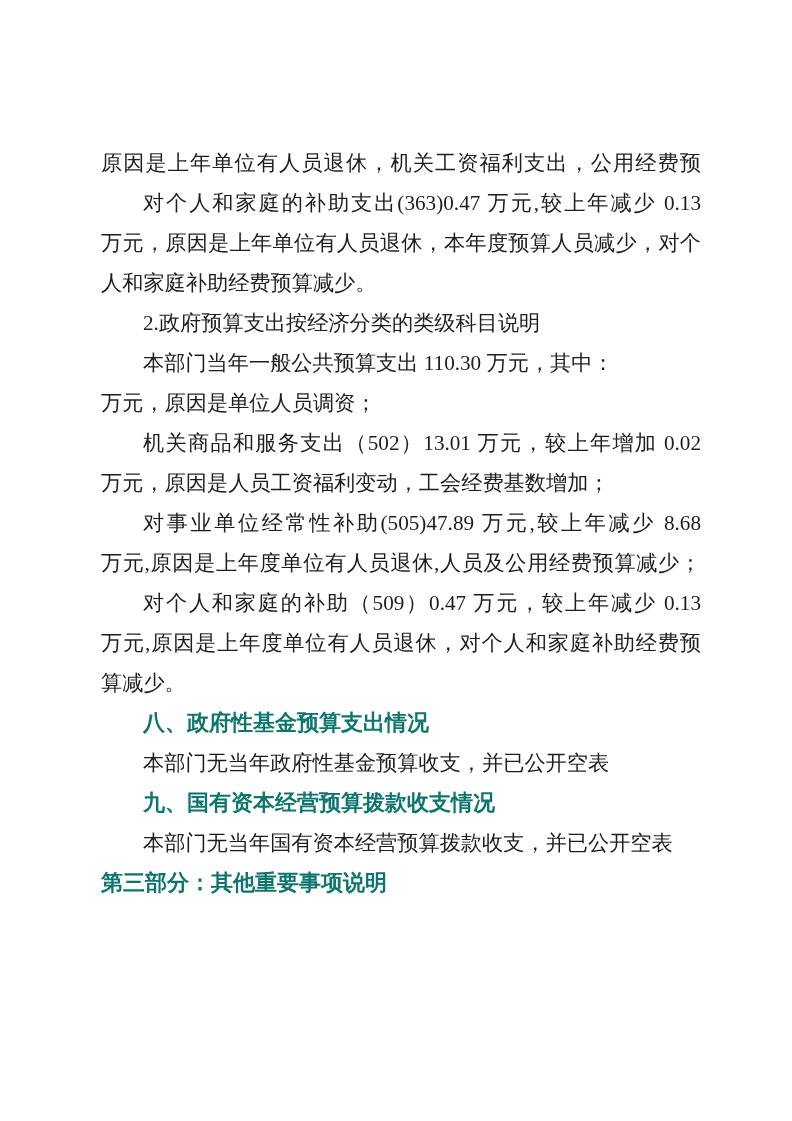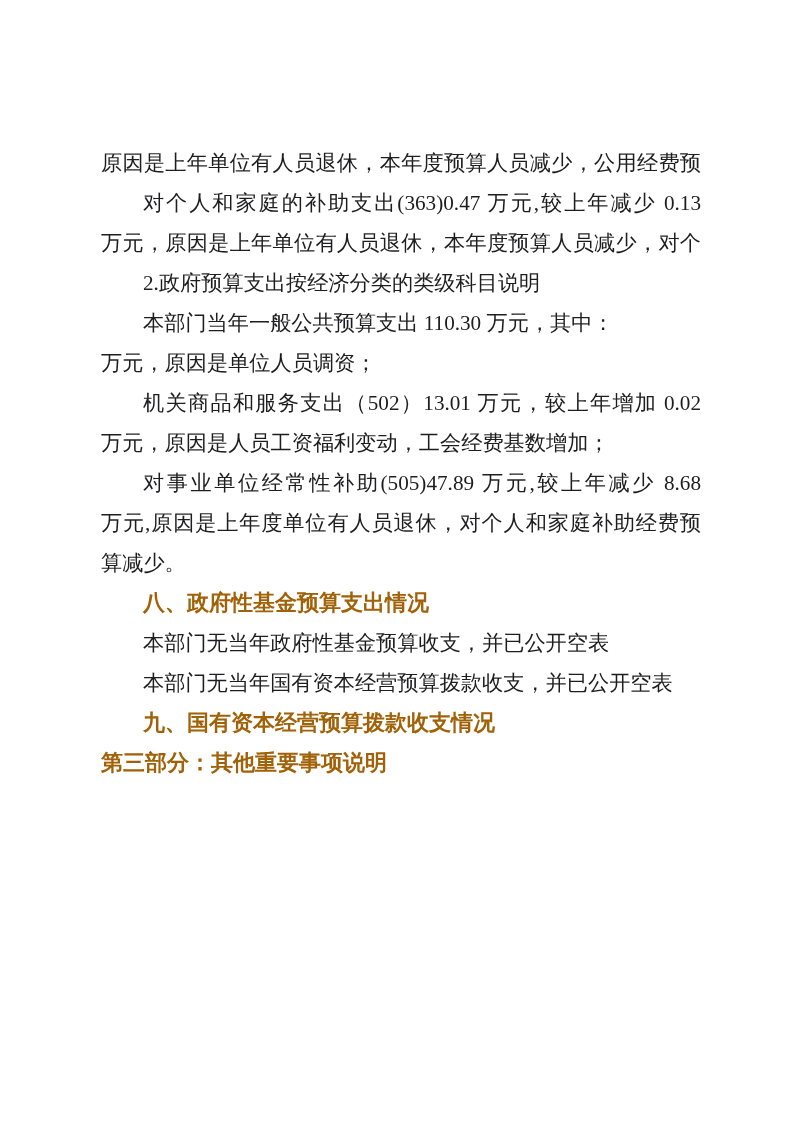--- a/index.html
+++ b/index.html
@@ -32,41 +32,44 @@
   .line.indent {
     text-indent: 42px;
   }
   .line.fill {
     text-align: justify;
     text-align-last: justify;
   }
   .line.heading {
     font-family: "Liberation Sans", "DejaVu Sans", sans-serif;
     font-weight: bold;
-    color: #a16207;
+    color: #0f766e;
     font-size: 22px;
   }
   .line.center {
   }
 </style>
 </head>
 <body>
 
 <div class="page">
   <div class="content">
-    <div class="line fill">原因是上年单位有人员退休，本年度预算人员减少，公用经费预</div>
+    <div class="line fill">原因是上年单位有人员退休，机关工资福利支出，公用经费预</div>
     <div class="line indent fill">对个人和家庭的补助支出(363)0.47 万元,较上年减少 0.13</div>
     <div class="line fill">万元，原因是上年单位有人员退休，本年度预算人员减少，对个</div>
+    <div class="line">人和家庭补助经费预算减少。</div>
     <div class="line indent">2.政府预算支出按经济分类的类级科目说明</div>
     <div class="line indent">本部门当年一般公共预算支出 110.30 万元，其中：</div>
     <div class="line">万元，原因是单位人员调资；</div>
     <div class="line indent fill">机关商品和服务支出（502）13.01 万元，较上年增加 0.02</div>
     <div class="line">万元，原因是人员工资福利变动，工会经费基数增加；</div>
     <div class="line indent fill">对事业单位经常性补助(505)47.89 万元,较上年减少 8.68</div>
+    <div class="line fill">万元,原因是上年度单位有人员退休,人员及公用经费预算减少；</div>
+    <div class="line indent fill">对个人和家庭的补助（509）0.47 万元，较上年减少 0.13</div>
     <div class="line fill">万元,原因是上年度单位有人员退休，对个人和家庭补助经费预</div>
     <div class="line">算减少。</div>
     <div class="line heading indent">八、政府性基金预算支出情况</div>
     <div class="line indent">本部门无当年政府性基金预算收支，并已公开空表</div>
+    <div class="line heading indent">九、国有资本经营预算拨款收支情况</div>
     <div class="line indent">本部门无当年国有资本经营预算拨款收支，并已公开空表</div>
-    <div class="line heading indent">九、国有资本经营预算拨款收支情况</div>
     <div class="line heading center">第三部分：其他重要事项说明</div>
   </div>
 </div>
 
 </body></html>

